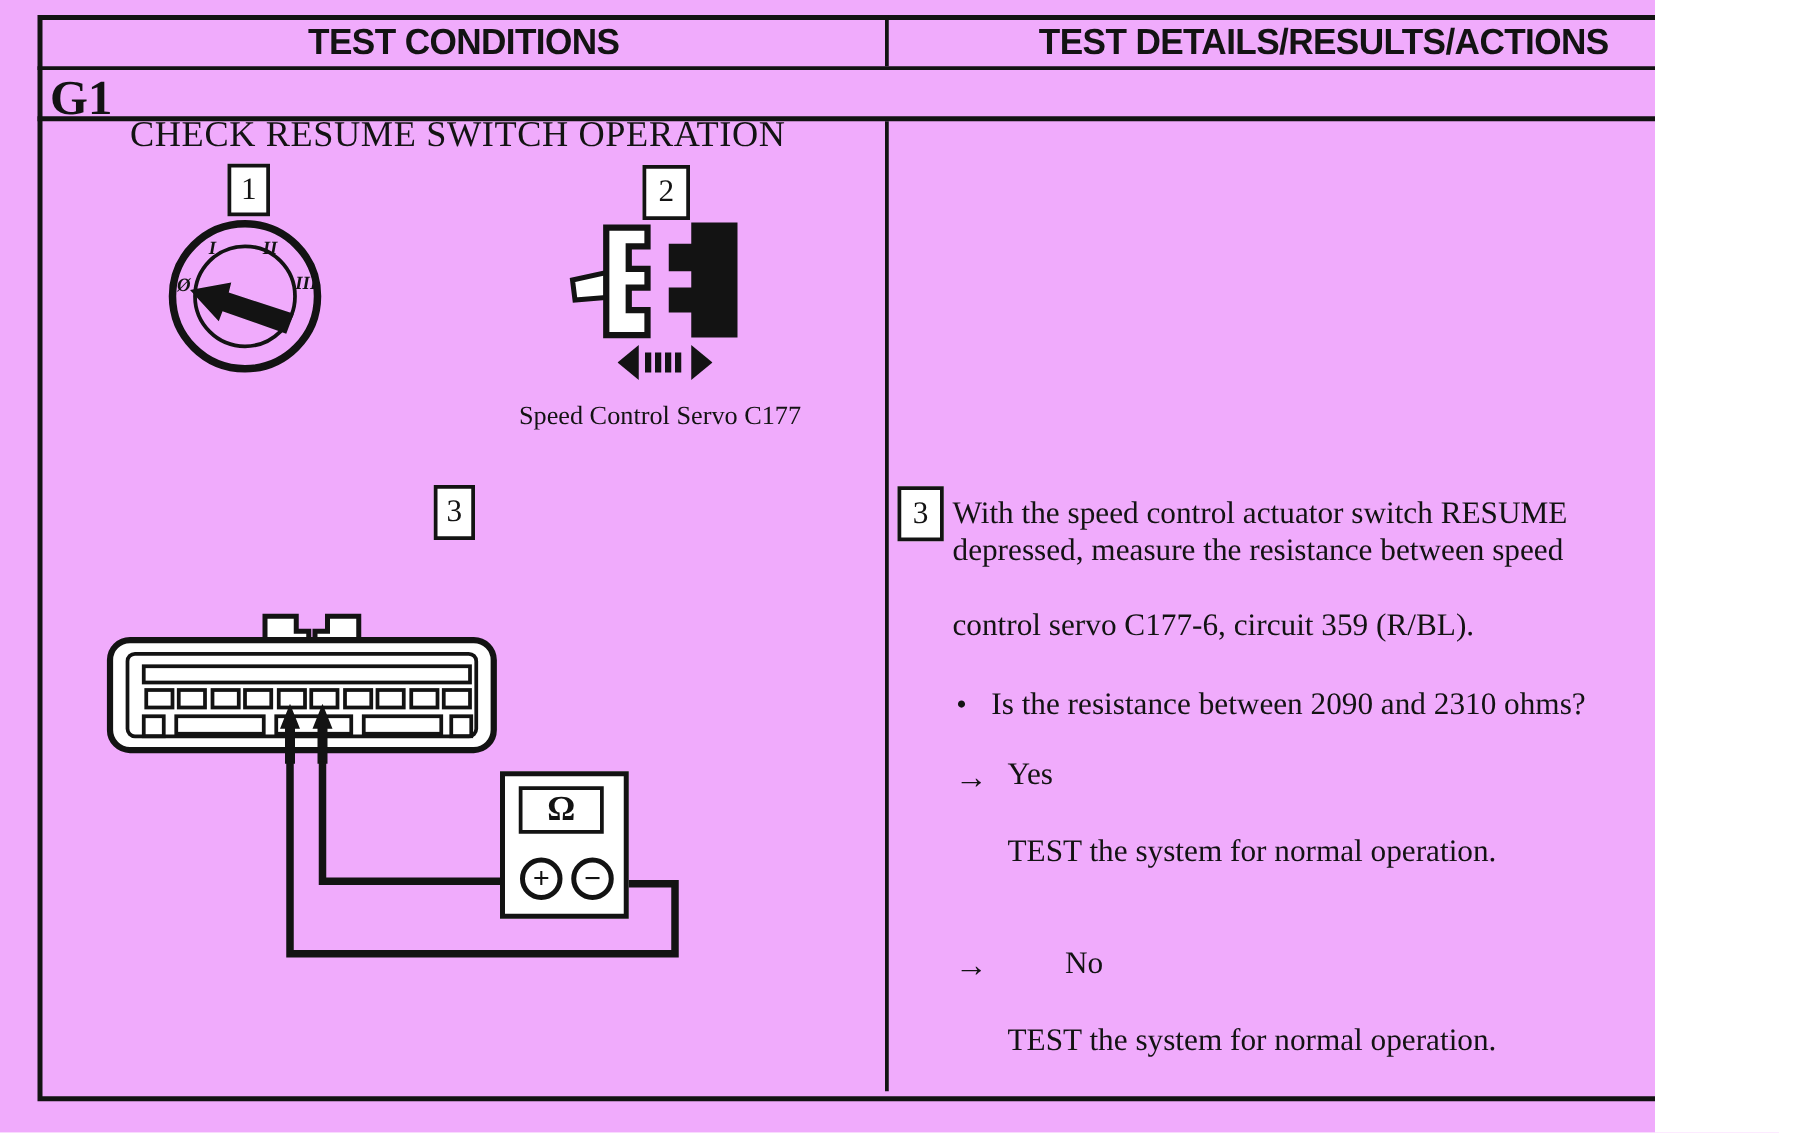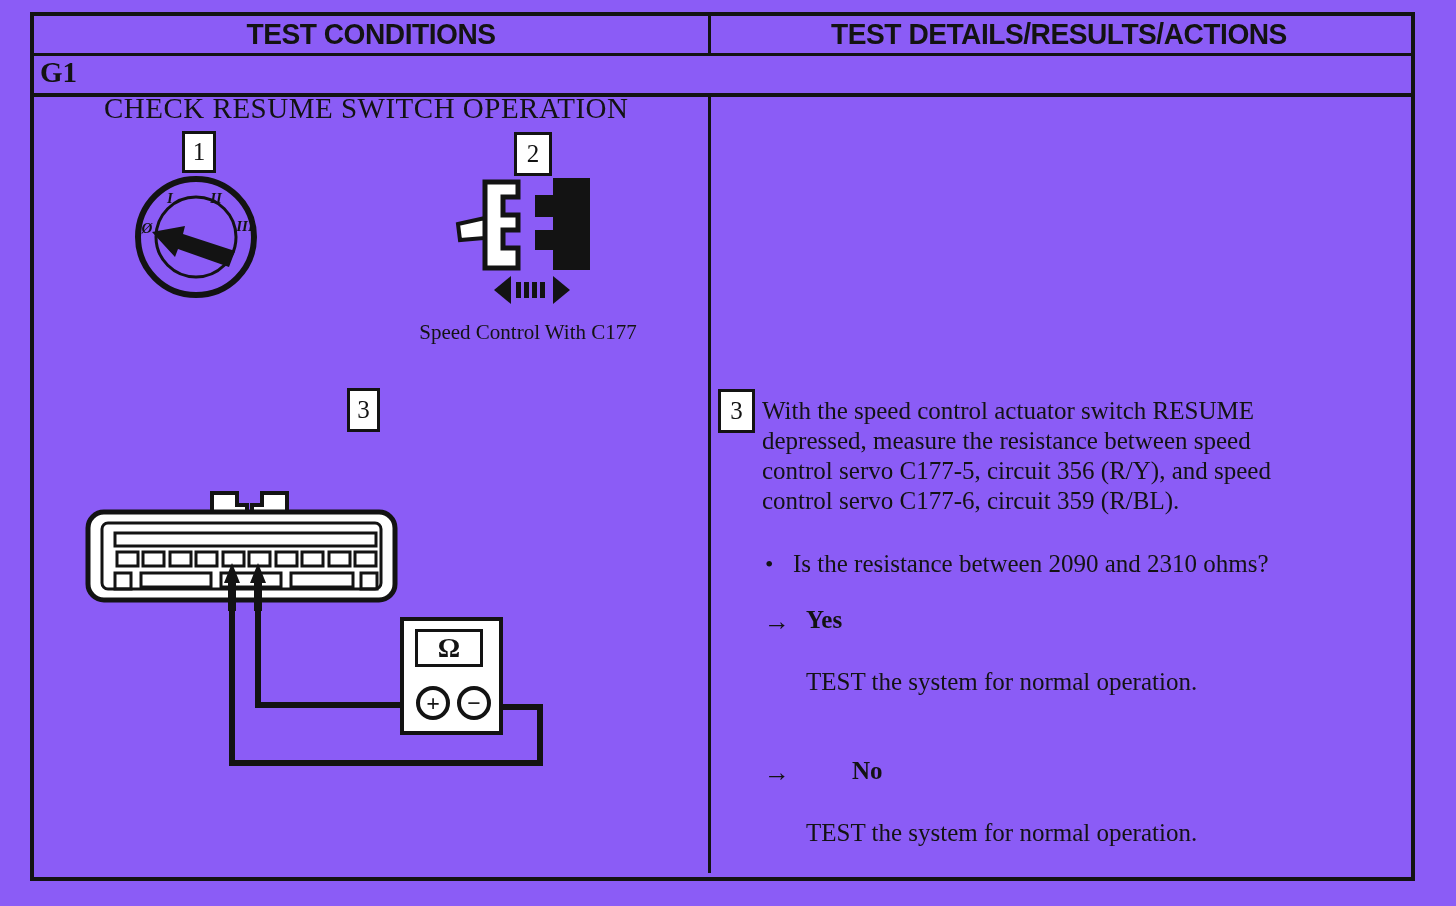--- a/index.html
+++ b/index.html
@@ -1,44 +1,44 @@
 <!DOCTYPE html>
 <html><head>
 <meta charset="utf-8">
 <style>
   html,body{margin:0;padding:0;background:#ffffff;}
   .page{
-    position:relative;width:1456px;height:906px;background:#8b5cf6;
+    position:relative;width:1324px;height:906px;background:#f0abfc;
     font-family:"Liberation Serif",serif;color:#131313;overflow:hidden;
   }
   .abs{position:absolute;}
   
   .table-border{left:30px;top:12px;width:1377px;height:861px;border:4px solid #131313;}
   .hline{background:#131313;}
   .vline{background:#131313;}
   
   .hdr-label{
     display:flex;align-items:center;justify-content:center;
     font-family:"Liberation Sans",sans-serif;font-weight:bold;
     font-size:29px;letter-spacing:-0.5px;transform:scaleX(0.97);
     white-space:nowrap;
   }
   
-  .g1-id{font-weight:bold;font-size:29px;}
+  .g1-id{font-weight:bold;font-size:39px;}
   .g1-title{font-size:29px;letter-spacing:0.5px;white-space:nowrap;}
   
   .numbox{
     border:3px solid #131313;background:#fff;
     display:flex;align-items:center;justify-content:center;
     font-size:25px;font-family:"Liberation Serif",serif;
   }
   .caption{font-size:21px;text-align:center;white-space:nowrap;}
   
   .line{font-size:25px;line-height:30px;white-space:nowrap;}
-  .bold{font-weight:bold;text-align:center;}
+  .bold{font-weight:normal;text-align:center;}
   .arrow-glyph{font-size:26px;line-height:26px;}
   .bullet-glyph{font-size:24px;line-height:24px;}
   
   .meter{
     left:400px;top:617px;width:103px;height:118px;
     border:4px solid #131313;background:#fff;box-sizing:border-box;z-index:2;
   }
   .meter-display{
     position:absolute;left:11px;top:8px;width:68px;height:38px;
     border:3px solid #131313;box-sizing:border-box;
@@ -92,21 +92,21 @@
 
   <svg class="abs" style="left:494px;top:275px;" width="76" height="30" viewBox="0 0 76 30">
     <polygon points="17,1 17,29 0,15" fill="#131313"></polygon>
     <rect x="22" y="7" width="5" height="16" fill="#131313"></rect>
     <rect x="30" y="7" width="5" height="16" fill="#131313"></rect>
     <rect x="38" y="7" width="5" height="16" fill="#131313"></rect>
     <rect x="46" y="7" width="5" height="16" fill="#131313"></rect>
     <polygon points="59,1 59,29 76,15" fill="#131313"></polygon>
   </svg>
 
-  <div class="abs caption" style="left:400px;top:320px;width:256px;">Speed Control With C177</div>
+  <div class="abs caption" style="left:400px;top:320px;width:256px;">Speed Control Servo C177</div>
 
   <div class="abs numbox" style="left:347px;top:388px;width:27px;height:38px;">3</div>
 
   <svg class="abs" style="left:85px;top:485px;z-index:1;" width="500" height="330" viewBox="0 0 500 330">
 
     <path d="M127,27 V8 H152 V20 H162 V27" fill="#ffffff" stroke="#131313" stroke-width="4"></path>
     <path d="M202,27 V8 H177 V20 H167 V27" fill="#ffffff" stroke="#131313" stroke-width="4"></path>
 
     <rect x="3" y="27" width="307" height="88" rx="16" fill="#ffffff" stroke="#131313" stroke-width="5"></rect>
     <rect x="17" y="38" width="279" height="66" rx="6" fill="none" stroke="#131313" stroke-width="3"></rect>
@@ -143,21 +143,20 @@
   <div class="abs meter">
     <div class="meter-display">Ω</div>
     <div class="terminal" style="left:12px;">+</div>
     <div class="terminal" style="left:53px;">−</div>
   </div>
 
   <div class="abs numbox" style="left:718px;top:389px;width:31px;height:38px;">3</div>
 
   <div class="abs line" style="left:762px;top:396px;">With the speed control actuator switch RESUME</div>
   <div class="abs line" style="left:762px;top:426px;">depressed, measure the resistance between speed</div>
-  <div class="abs line" style="left:762px;top:456px;">control servo C177-5, circuit 356 (R/Y), and speed</div>
   <div class="abs line" style="left:762px;top:486px;">control servo C177-6, circuit 359 (R/BL).</div>
 
   <div class="abs bullet-glyph" style="left:765px;top:552px;">•</div>
   <div class="abs line" style="left:793px;top:549px;">Is the resistance between 2090 and 2310 ohms?</div>
 
   <div class="abs arrow-glyph" style="left:764px;top:609px;">→</div>
   <div class="abs line bold" style="left:806px;top:605px;">Yes</div>
   <div class="abs line" style="left:806px;top:667px;">TEST the system for normal operation.</div>
 
   <div class="abs arrow-glyph" style="left:764px;top:760px;">→</div>

